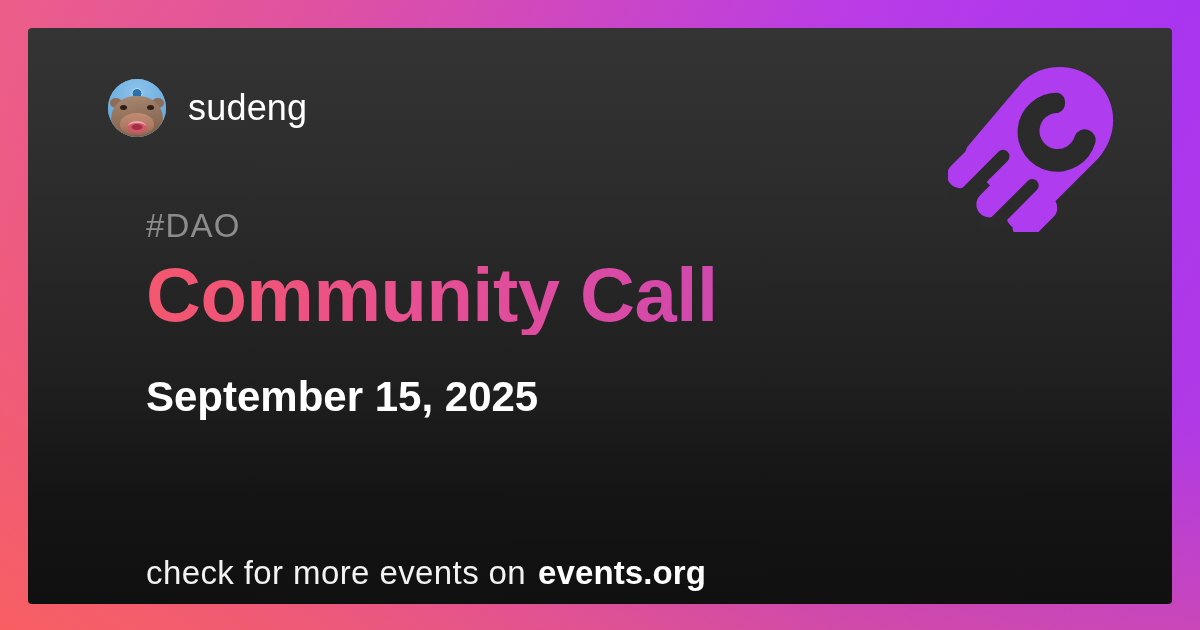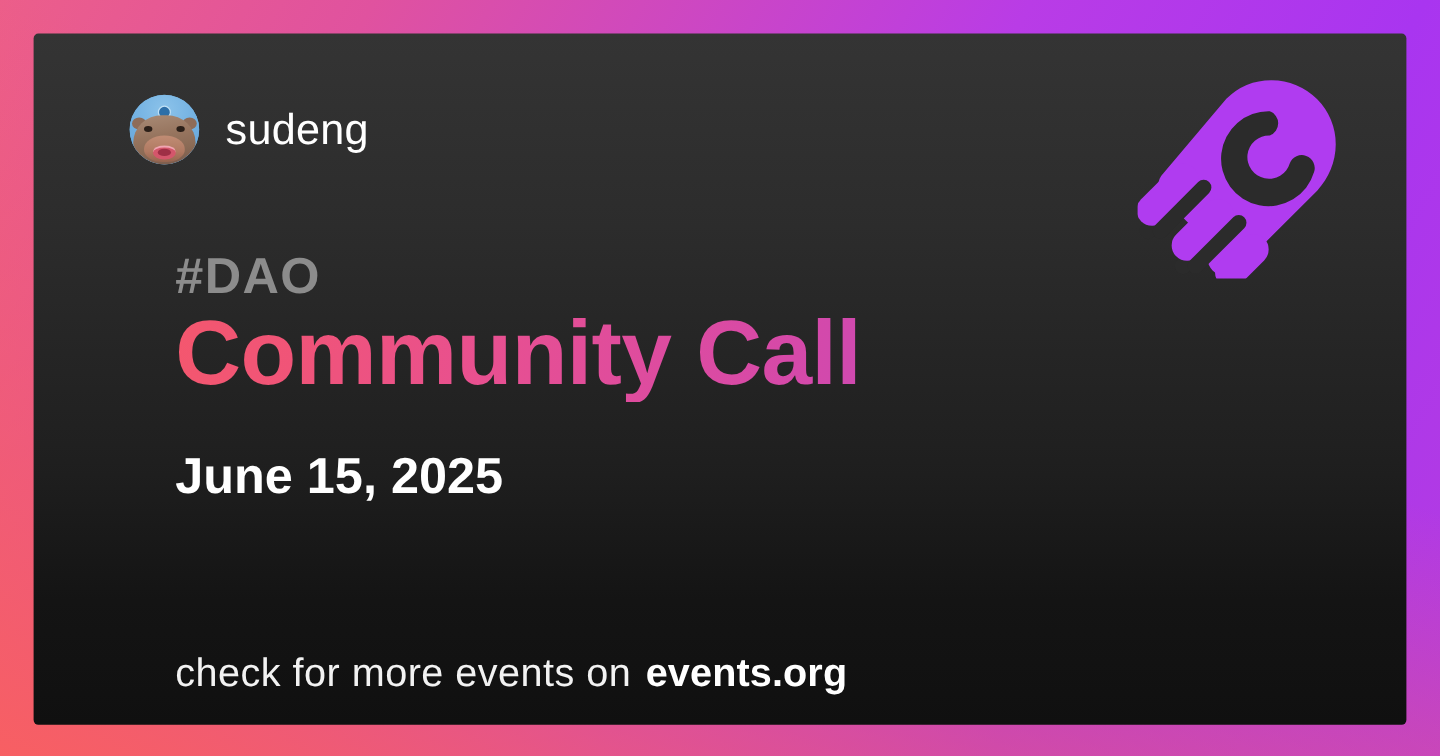--- a/index.html
+++ b/index.html
@@ -155,22 +155,22 @@
     line-height: 1;
     white-space: nowrap;
   }
 
   
   #event-tag {
     position: absolute;
     left: 118px;
     top: 181px;
     color: #8c8c8c;
-    font-size: 42px;
-    font-weight: 700;
+    font-size: 33px;
+    font-weight: 400;
     letter-spacing: 1.2px;
     line-height: 1;
     white-space: nowrap;
     text-align: center;
   }
 
   
   #event-title {
     position: absolute;
     left: 118px;
@@ -197,21 +197,21 @@
     font-weight: 700;
     letter-spacing: 0px;
     line-height: 1;
     white-space: nowrap;
   }
 
   
   #footer-line {
     position: absolute;
     left: 118px;
-    top: 516px;
+    top: 528px;
     display: flex;
     align-items: center;
     gap: 0;
     white-space: nowrap;
   }
   #footer-text {
     color: #f2f2f2;
     font-size: 33px;
     font-weight: 300;
     letter-spacing: 0.4px;
@@ -256,21 +256,21 @@
         <div class="av-mouth"></div>
         <div class="av-mouth-in"></div>
       </div>
       <div id="account-name">sudeng</div>
     </div>
 
     <div id="event-tag">#DAO</div>
 
     <div id="event-title">Community Call</div>
 
-    <div id="event-date">June 15, 2025</div>
+    <div id="event-date">September 15, 2025</div>
 
     <div id="footer-line">
       <span id="footer-text">check for more events on</span>
       <span id="footer-brand">events.org</span>
     </div>
 
     <div id="coindar-logo">
       <svg viewBox="0 0 200 200" xmlns="http://www.w3.org/2000/svg" aria-hidden="true">
         <g fill="#b03cf0">
 

